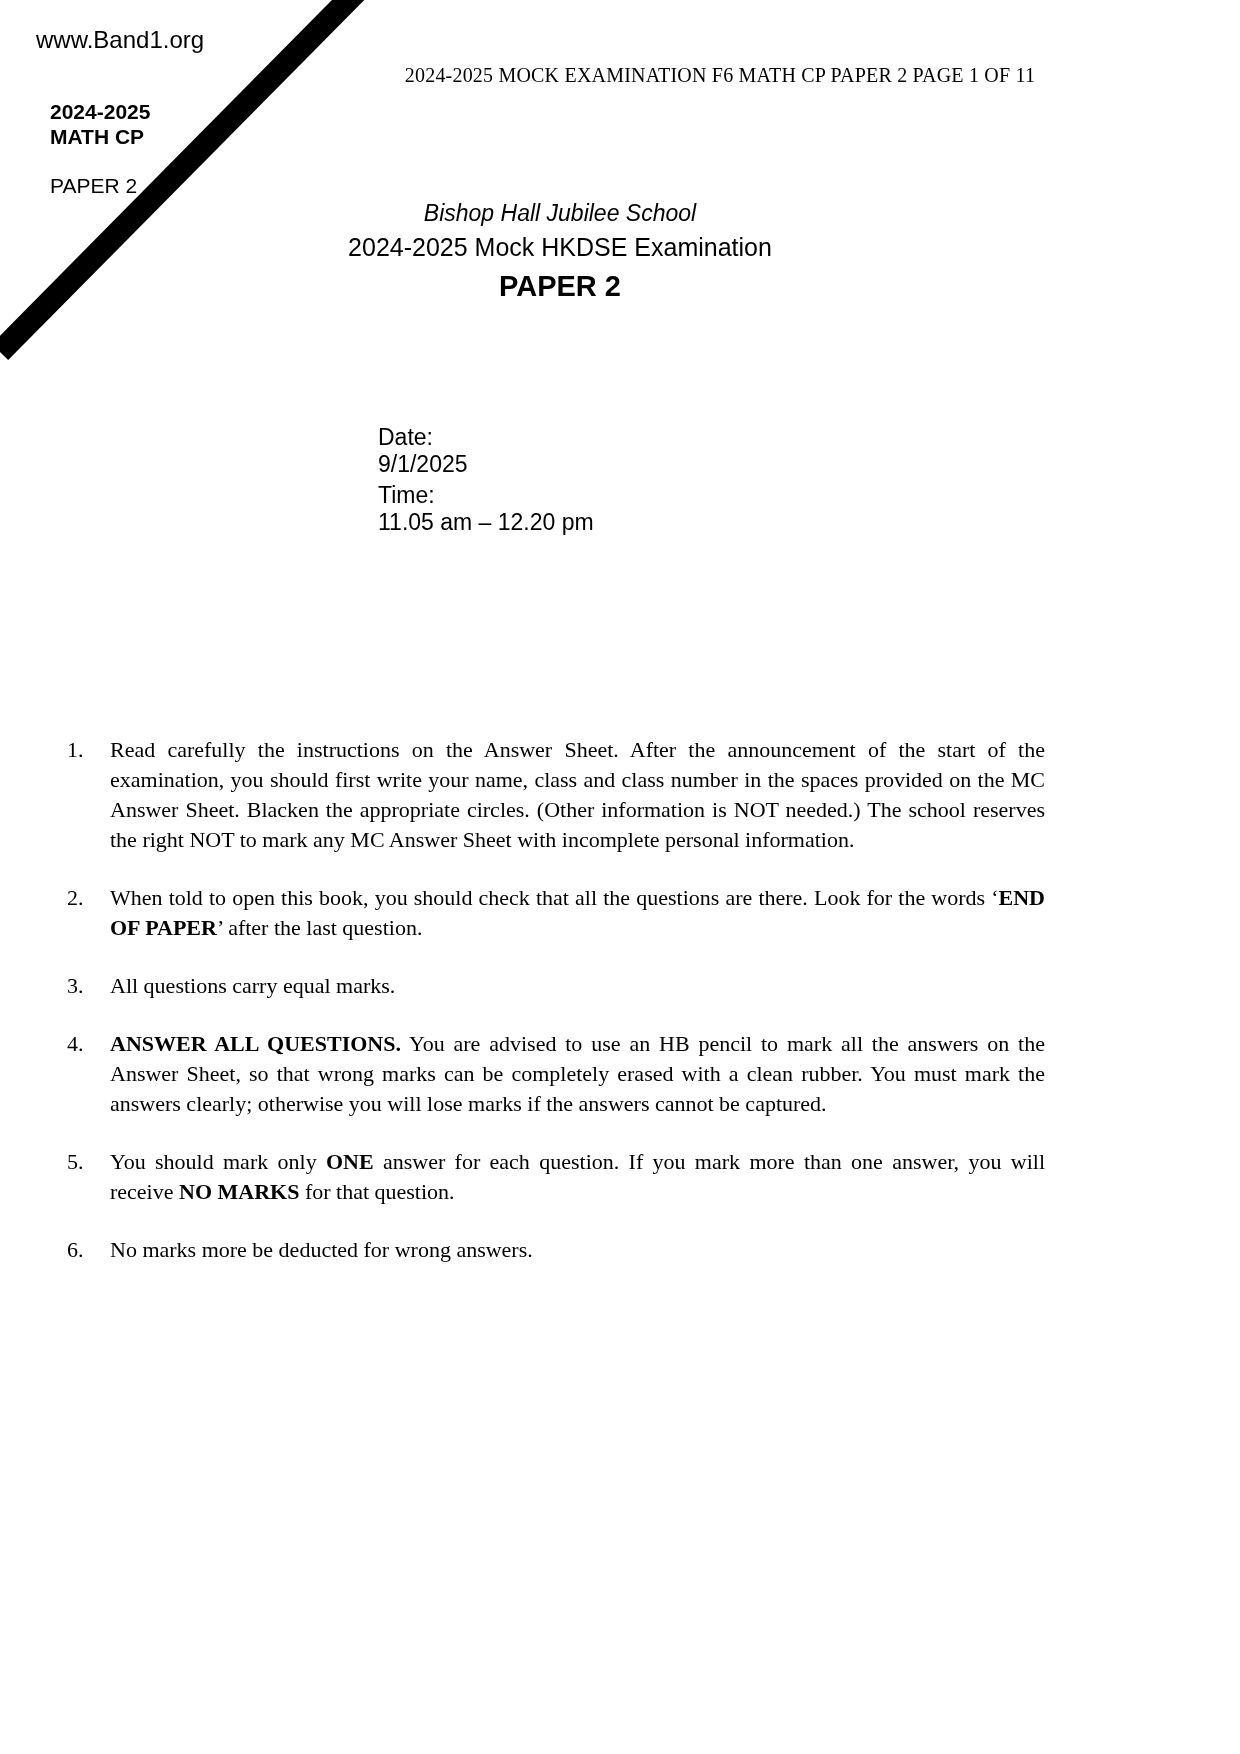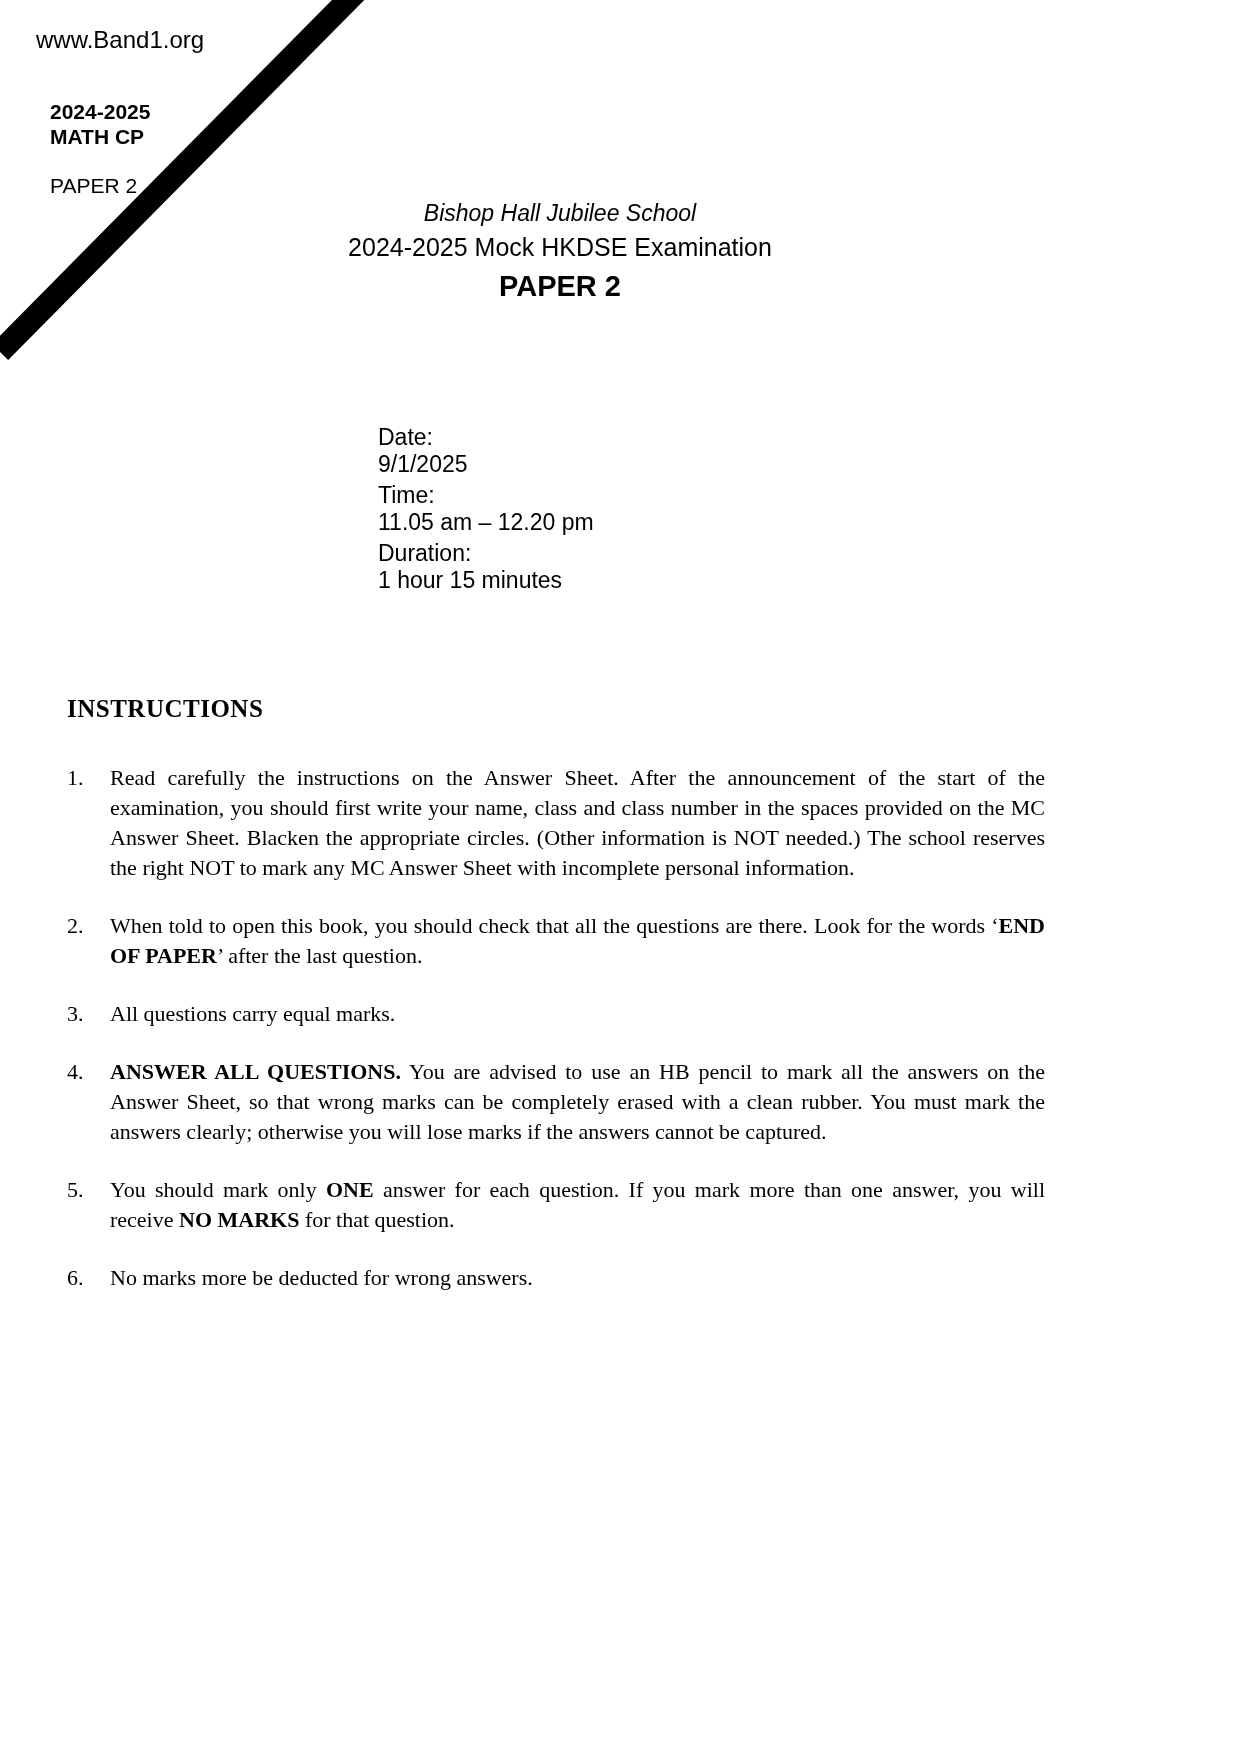--- a/index.html
+++ b/index.html
@@ -138,20 +138,21 @@
 <body>
 
 <div class="page">
 
   <svg class="diagonal-svg" viewBox="0 0 390 370" aria-hidden="true">
     <line x1="358" y1="-10" x2="0" y2="352" stroke="#000000" stroke-width="23"></line>
   </svg>
 
   <div class="watermark">www.Band1.org</div>
 
+  <div class="page-header">2024-2025 MOCK EXAMINATION F6 MATH CP PAPER 2 PAGE 1 OF 11</div>
 
   <div class="corner">
     <div class="corner-bold">2024-2025</div>
     <div class="corner-bold">MATH CP</div>
     <div class="corner-paper">PAPER 2</div>
   </div>
 
   <div class="title-block">
     <div class="title-school">Bishop Hall Jubilee School</div>
     <div class="title-exam">2024-2025 Mock HKDSE Examination</div>
@@ -160,28 +161,23 @@
 
   <div class="details">
     <div class="detail-row">
       <span class="detail-label">Date:</span>
       <span class="detail-value">9/1/2025</span>
     </div>
     <div class="detail-row">
       <span class="detail-label">Time:</span>
       <span class="detail-value">11.05 am – 12.20 pm</span>
     </div>
-    <div class="detail-row">
-      <span class="detail-label">Duration:</span>
-      <span class="detail-value">1 hour 15 minutes</span>
-    </div>
   </div>
 
   <div class="instructions">
-    <h2 class="instructions-heading">INSTRUCTIONS</h2>
     <ol class="instruction-list" id="instruction-list">
         <li class="instruction-item">
           <span class="instruction-number">1.</span>
           <span class="instruction-body"><span>Read carefully the instructions on the Answer Sheet. After the announcement of the start of the examination, you should first write your name, class and class number in the spaces provided on the MC Answer Sheet.  Blacken the appropriate circles.  (Other information is NOT needed.) The school reserves the right NOT to mark any MC Answer Sheet with incomplete personal information.</span></span>
         </li>
         <li class="instruction-item">
           <span class="instruction-number">2.</span>
           <span class="instruction-body"><span>When told to open this book, you should check that all the questions are there. Look for the words ‘</span><span class="bold">END OF PAPER</span><span>’ after the last question.</span></span>
         </li>
         <li class="instruction-item">

